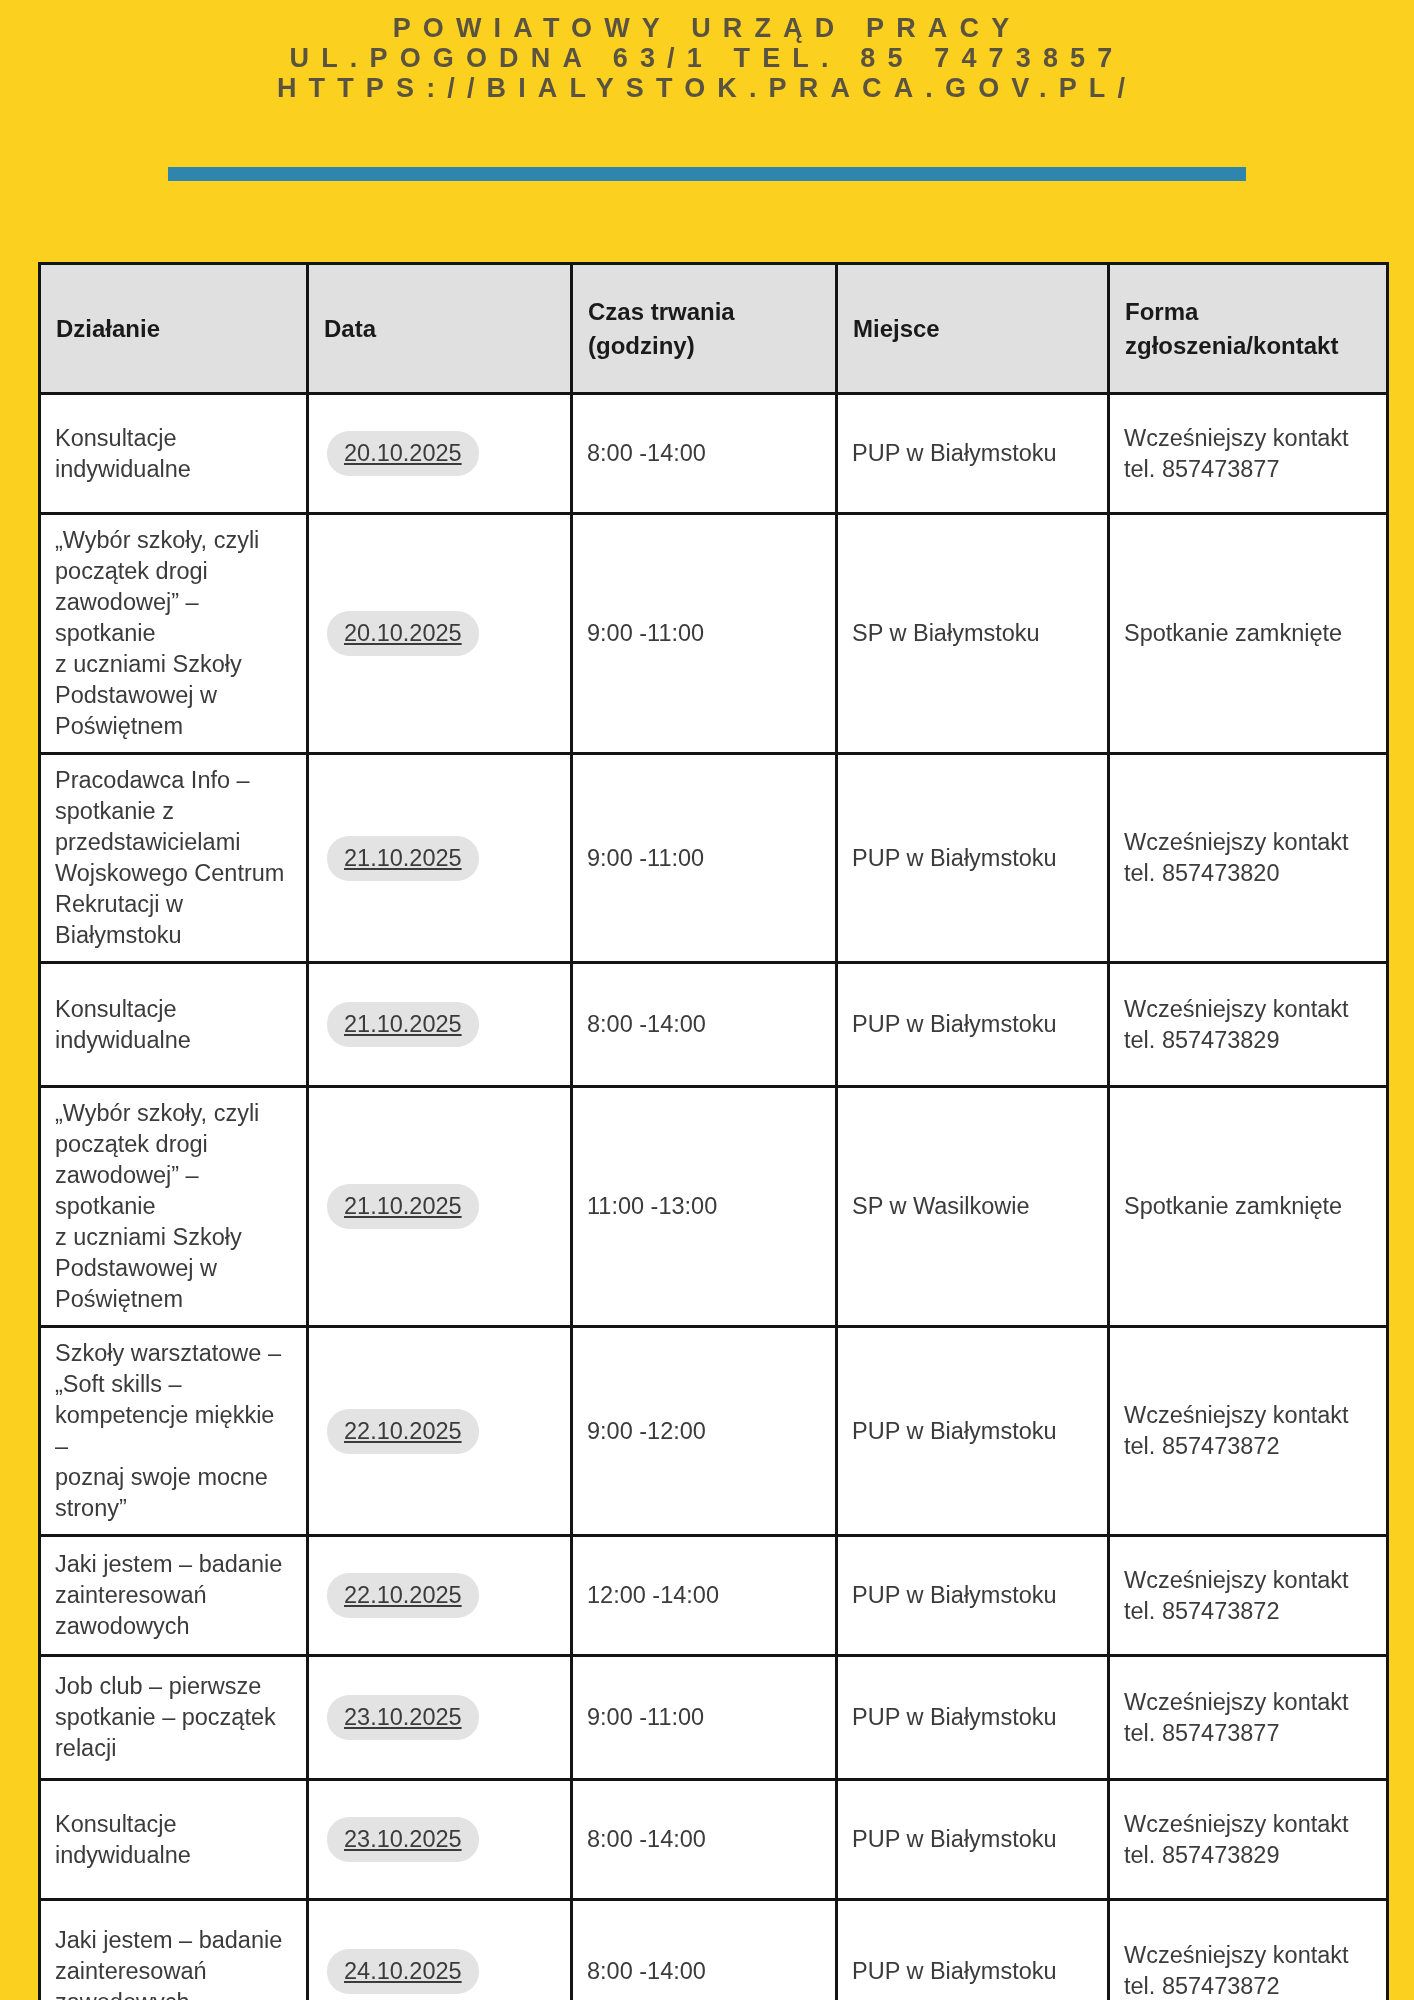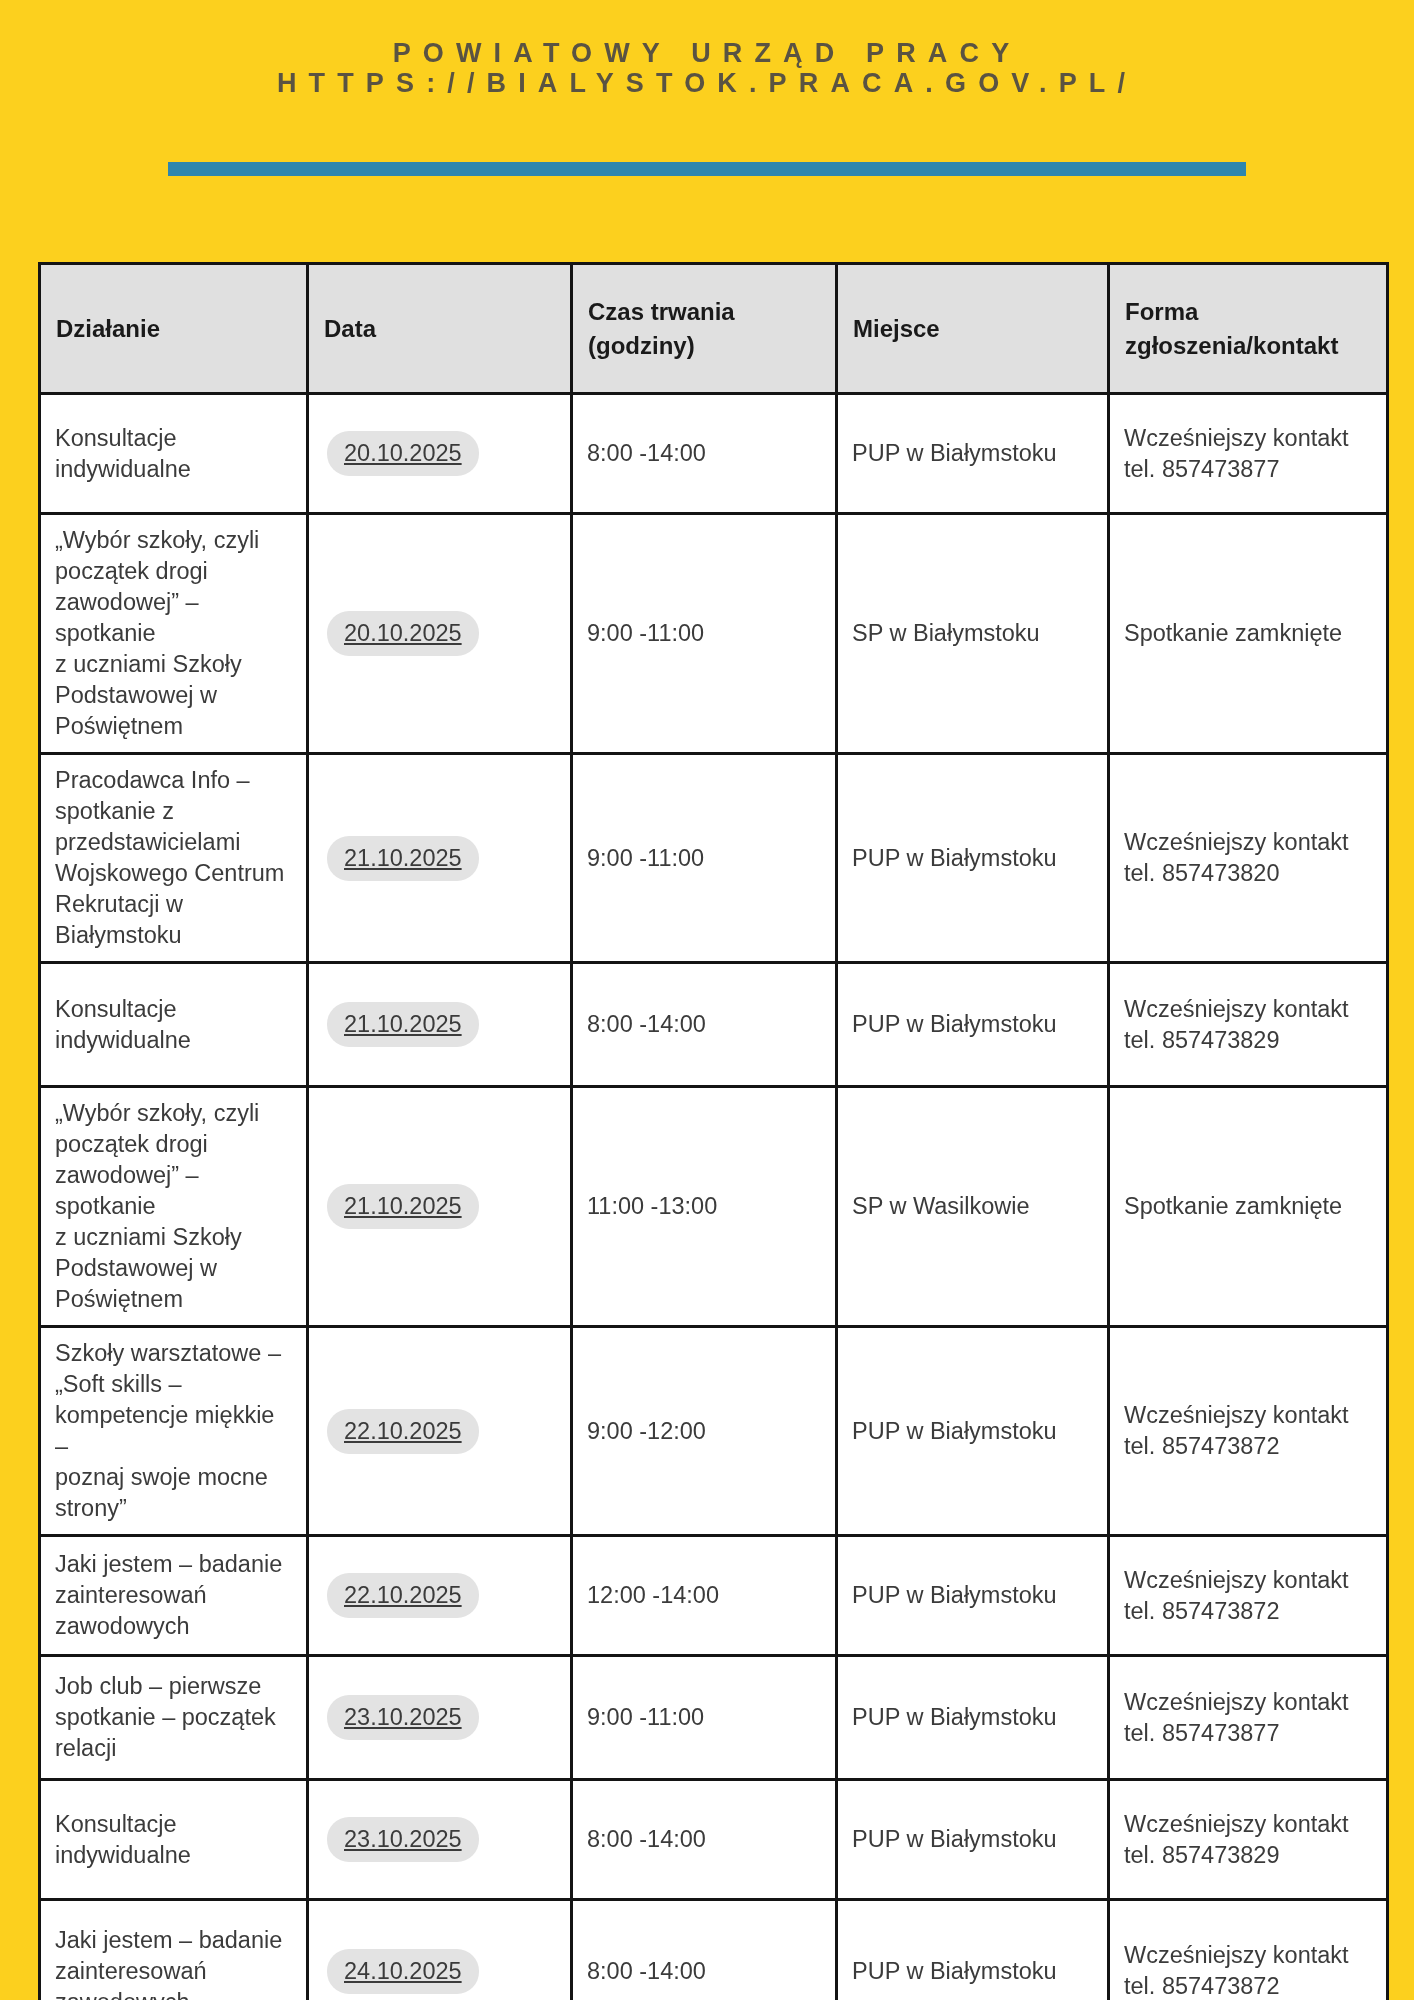--- a/index.html
+++ b/index.html
@@ -6,21 +6,21 @@
   html, body { margin: 0; padding: 0; background: #fcd01e; }
   .page {
     position: relative;
     width: 1414px;
     height: 2000px;
     background: #fcd01e;
     font-family: "Liberation Sans", "DejaVu Sans", sans-serif;
     overflow: hidden;
   }
   .masthead {
-    padding-top: 38px;
+    padding-top: 13px;
     text-align: center;
     color: #5a5342;
     font-weight: bold;
     font-size: 27px;
     line-height: 30px;
     letter-spacing: 0.45em;
   }
   .masthead-line { white-space: nowrap; }
   .divider {
     width: 1078px;
@@ -80,20 +80,21 @@
     text-decoration: underline;
   }
 </style>
 </head>
 <body>
 
 <div class="page">
 
   <div class="masthead">
     <div class="masthead-line">POWIATOWY URZĄD PRACY</div>
+    <div class="masthead-line">UL.POGODNA 63/1 TEL. 85 7473857</div>
     <div class="masthead-line">HTTPS://BIALYSTOK.PRACA.GOV.PL/</div>
   </div>
 
   <div class="divider"></div>
 
   <table class="schedule">
     <colgroup>
       <col style="width:268px">
       <col style="width:264px">
       <col style="width:265px">

